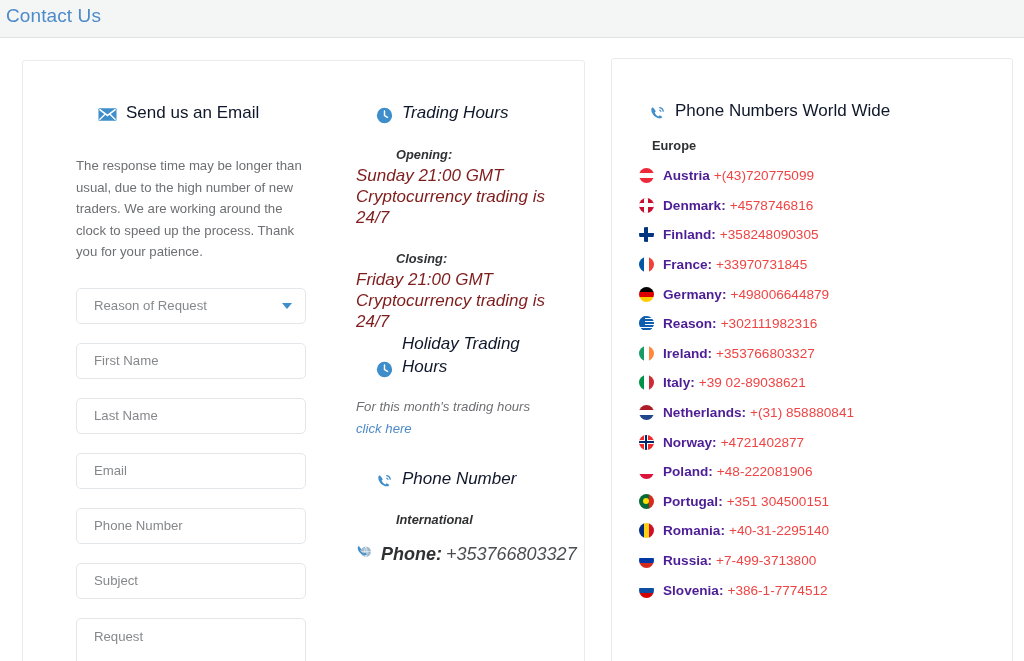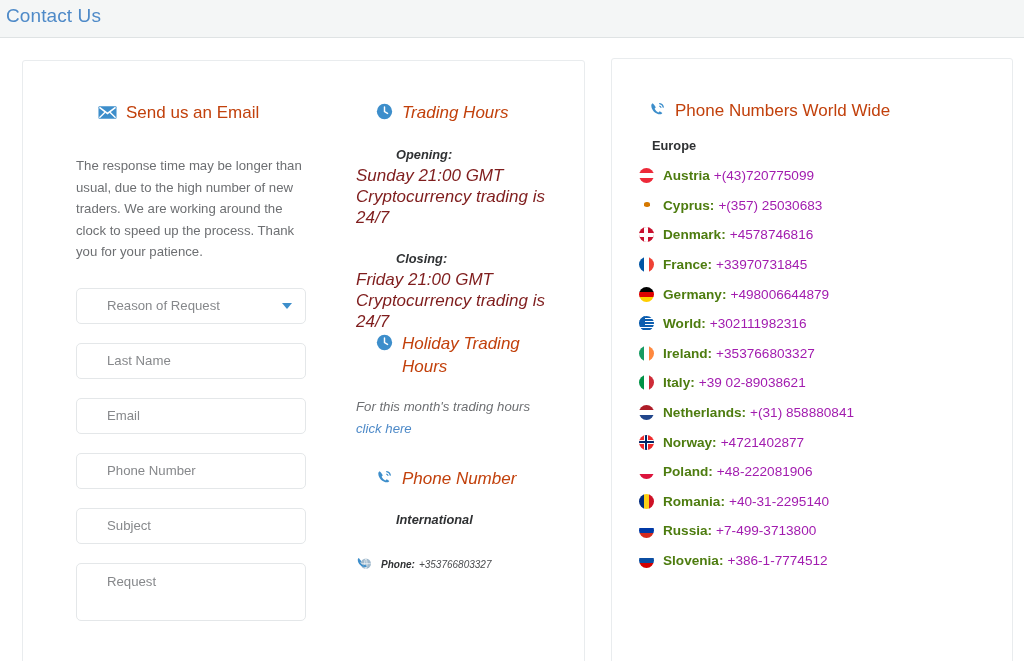--- a/index.html
+++ b/index.html
@@ -30,22 +30,22 @@
     position: absolute;
     background: #ffffff;
     border: 1px solid #e9ecee;
     border-radius: 3px;
   }
   #card-left  { left: 22px;  top: 60px; width: 563px; height: 640px; }
   #card-right { left: 611px; top: 58px; width: 402px; height: 642px; }
 
   
   .sec-head {
-    display: flex; align-items: flex-start;
-    color: #c2410c; font-size: 17px; line-height: 23px;
+    display: flex; align-items: flex-end;
+    color: #0f172a; font-size: 17px; line-height: 23px;
     font-weight: 400;
   }
   .sec-head .ico { flex: 0 0 auto; margin-right: 9px; margin-top: 2px; }
   .body-txt {
     color: #6d6f72; font-size: 13.2px; line-height: 21.5px;
   }
   .lbl-bold { color: #2f3133; font-size: 12.8px; font-weight: bold; line-height: 20px; margin-left: 40px; }
 
   
   #col-email { position: absolute; left: 53px; top: 40px; width: 255px; }
@@ -53,21 +53,21 @@
   #email-blurb { margin-top: 31px; width: 232px; }
 
   .field {
     position: relative;
     width: 230px; height: 36px;
     margin-top: 19px;
     border: 1px solid #e4e7e9;
     border-radius: 5px;
     background: #fff;
     display: flex; align-items: center;
-    padding: 0 30px;
+    padding: 0 17px;
     font-size: 13.2px;
     color: #86888b;
     font-family: "Liberation Sans", sans-serif;
   }
   .field.select { margin-top: 25px; }
   #field-request {
     height: 58px; align-items: flex-start; padding-top: 10px;
     margin-top: 19px;
   }
   .caret {
@@ -84,40 +84,40 @@
   #hours-head, #holiday-head, #phone-head { margin-left: 20px; }
   .grp { margin-top: 21px; }
   .grp .val { color: #7f1d1d; font-size: 17px; line-height: 21px; }
   #holiday-head { width: 175px; }
   #holiday-head .txt { display: block; }
   #holiday-note { margin-top: 18px; width: 200px; }
   #holiday-link { color: #4e8ac8; text-decoration: none; cursor: pointer; }
   #phone-head { margin-top: 28px; }
   #intl-label { margin-top: 20px; }
   #intl-phone {
-    margin-top: 26px; display: flex; align-items: center;
-    font-size: 10px; color: #4a4c4f;
+    margin-top: 14px; display: flex; align-items: flex-start;
+    font-size: 18px; color: #4a4c4f;
   }
   #intl-phone .ico { margin-right: 9px; flex: 0 0 auto; }
   #intl-phone b { color: #2f3133; margin-right: 4px; }
 
   
   #col-world { position: absolute; left: 27px; top: 40px; width: 370px; }
   #world-head { margin-left: 10px; }
   #region-label { margin-top: 14px; margin-left: 13px; }
   #country-list { margin-top: 5px; list-style: none; padding: 0; }
   .country-row {
     display: flex; align-items: center;
     height: 29.6px;
     font-size: 13.6px;
     color: #4a4c4f;
   }
   .country-row .flag { flex: 0 0 auto; margin-right: 9px; }
-  .country-row .cname { color: #4d7c0f; font-weight: bold; margin-right: 4px; }
-  .country-row .cnum { color: #a21caf; text-align: center; }
+  .country-row .cname { color: #4c1d95; font-weight: bold; margin-right: 4px; }
+  .country-row .cnum { color: #ef4444; text-align: center; }
 
   svg { display: block; }
 </style>
 </head>
 <body>
 
 <div id="page-header">
   <div id="page-title">Contact Us</div>
 </div>
 
@@ -136,20 +136,23 @@
       <span>Send us an Email</span>
     </div>
 
     <div class="body-txt" id="email-blurb">The response time may be longer than usual, due to the high number of new traders. We are working around the clock to speed up the process. Thank you for your patience.</div>
 
     <div class="field select">
       <span>Reason of Request</span>
       <span class="caret"></span>
     </div>
 
+    <div class="field">
+      <span>First Name</span>
+    </div>
 
     <div class="field">
       <span>Last Name</span>
     </div>
 
     <div class="field">
       <span>Email</span>
     </div>
 
     <div class="field">
@@ -252,34 +255,35 @@
           <span class="flag" style="display: inline-block; width: 15px; height: 15px; border-radius: 50%; overflow: hidden; position: relative;">
             <span style="position: absolute; left: 0px; top: 0px; width: 100%; height: 33.4%; background: rgb(237, 41, 57);"></span>
             <span style="position: absolute; left: 0px; top: 33.4%; width: 100%; height: 33.4%; background: rgb(255, 255, 255);"></span>
             <span style="position: absolute; left: 0px; top: 66.7%; width: 100%; height: 33.4%; background: rgb(237, 41, 57);"></span>
           </span>
           <span class="cname">Austria</span>
           <span class="cnum">+(43)720775099</span>
         </li>
         <li class="country-row">
           <span class="flag" style="display: inline-block; width: 15px; height: 15px; border-radius: 50%; overflow: hidden; position: relative;">
-            <span style="position: absolute; left: 0px; top: 0px; width: 100%; height: 100%; background: rgb(255, 255, 255);"></span>
-            <span style="position: absolute; left: 30%; top: 28%; width: 45%; height: 30%; border-radius: 40%; background: rgb(213, 120, 0);"></span>
-          </span>
-          <span class="cname">Cyprus:</span>
-          <span class="cnum"> +(357) 25030683</span>
-        </li>
-        <li class="country-row">
-          <span class="flag" style="display: inline-block; width: 15px; height: 15px; border-radius: 50%; overflow: hidden; position: relative;">
             <span style="position: absolute; left: 0px; top: 0px; width: 100%; height: 100%; background: rgb(200, 16, 46);"></span>
             <span style="position: absolute; left: 34%; top: 0px; width: 28%; height: 100%; background: rgb(255, 255, 255);"></span>
             <span style="position: absolute; left: 0px; top: 34%; width: 100%; height: 28%; background: rgb(255, 255, 255);"></span>
           </span>
           <span class="cname">Denmark:</span>
           <span class="cnum">+4578746816</span>
+        </li>
+        <li class="country-row">
+          <span class="flag" style="display: inline-block; width: 15px; height: 15px; border-radius: 50%; overflow: hidden; position: relative;">
+            <span style="position: absolute; left: 0px; top: 0px; width: 100%; height: 100%; background: rgb(255, 255, 255);"></span>
+            <span style="position: absolute; left: 34%; top: 0px; width: 28%; height: 100%; background: rgb(0, 53, 128);"></span>
+            <span style="position: absolute; left: 0px; top: 34%; width: 100%; height: 28%; background: rgb(0, 53, 128);"></span>
+          </span>
+          <span class="cname">Finland:</span>
+          <span class="cnum">+358248090305</span>
         </li>
         <li class="country-row">
           <span class="flag" style="display: inline-block; width: 15px; height: 15px; border-radius: 50%; overflow: hidden; position: relative;">
             <span style="position: absolute; left: 0px; top: 0px; height: 100%; width: 33.4%; background: rgb(0, 85, 164);"></span>
             <span style="position: absolute; left: 33.4%; top: 0px; height: 100%; width: 33.4%; background: rgb(255, 255, 255);"></span>
             <span style="position: absolute; left: 66.7%; top: 0px; height: 100%; width: 33.4%; background: rgb(239, 65, 53);"></span>
           </span>
           <span class="cname">France:</span>
           <span class="cnum">+33970731845</span>
         </li>
@@ -295,21 +299,21 @@
         <li class="country-row">
           <span class="flag" style="display: inline-block; width: 15px; height: 15px; border-radius: 50%; overflow: hidden; position: relative;">
             <span style="position: absolute; left: 0px; top: 0px; width: 100%; height: 100%; background: rgb(255, 255, 255);"></span>
             <span style="position: absolute; left: 0px; top: 0%; width: 100%; height: 10%; background: rgb(13, 94, 175);"></span>
             <span style="position: absolute; left: 0px; top: 20%; width: 100%; height: 10%; background: rgb(13, 94, 175);"></span>
             <span style="position: absolute; left: 0px; top: 40%; width: 100%; height: 10%; background: rgb(13, 94, 175);"></span>
             <span style="position: absolute; left: 0px; top: 60%; width: 100%; height: 10%; background: rgb(13, 94, 175);"></span>
             <span style="position: absolute; left: 0px; top: 80%; width: 100%; height: 10%; background: rgb(13, 94, 175);"></span>
             <span style="position: absolute; left: 0px; top: 0px; width: 42%; height: 55%; background: rgb(13, 94, 175);"></span>
           </span>
-          <span class="cname">World:</span>
+          <span class="cname">Reason:</span>
           <span class="cnum">+302111982316</span>
         </li>
         <li class="country-row">
           <span class="flag" style="display: inline-block; width: 15px; height: 15px; border-radius: 50%; overflow: hidden; position: relative;">
             <span style="position: absolute; left: 0px; top: 0px; height: 100%; width: 33.4%; background: rgb(22, 155, 98);"></span>
             <span style="position: absolute; left: 33.4%; top: 0px; height: 100%; width: 33.4%; background: rgb(255, 255, 255);"></span>
             <span style="position: absolute; left: 66.7%; top: 0px; height: 100%; width: 33.4%; background: rgb(255, 136, 62);"></span>
           </span>
           <span class="cname">Ireland:</span>
           <span class="cnum">+353766803327</span>
@@ -347,20 +351,30 @@
           <span class="flag" style="display: inline-block; width: 15px; height: 15px; border-radius: 50%; overflow: hidden; position: relative;">
             <span style="position: absolute; left: 0px; top: 0px; width: 100%; height: 33.4%; background: rgb(255, 255, 255);"></span>
             <span style="position: absolute; left: 0px; top: 33.4%; width: 100%; height: 33.4%; background: rgb(255, 255, 255);"></span>
             <span style="position: absolute; left: 0px; top: 66.7%; width: 100%; height: 33.4%; background: rgb(220, 20, 60);"></span>
           </span>
           <span class="cname">Poland:</span>
           <span class="cnum">+48-222081906</span>
         </li>
         <li class="country-row">
           <span class="flag" style="display: inline-block; width: 15px; height: 15px; border-radius: 50%; overflow: hidden; position: relative;">
+            <span style="position: absolute; left: 0px; top: 0px; height: 100%; width: 33.4%; background: rgb(4, 106, 56);"></span>
+            <span style="position: absolute; left: 33.4%; top: 0px; height: 100%; width: 33.4%; background: rgb(4, 106, 56);"></span>
+            <span style="position: absolute; left: 66.7%; top: 0px; height: 100%; width: 33.4%; background: rgb(218, 41, 28);"></span>
+            <span style="position: absolute; left: 28%; top: 30%; width: 40%; height: 40%; border-radius: 50%; background: rgb(255, 224, 0);"></span>
+          </span>
+          <span class="cname">Portugal:</span>
+          <span class="cnum">+351 304500151</span>
+        </li>
+        <li class="country-row">
+          <span class="flag" style="display: inline-block; width: 15px; height: 15px; border-radius: 50%; overflow: hidden; position: relative;">
             <span style="position: absolute; left: 0px; top: 0px; height: 100%; width: 33.4%; background: rgb(0, 43, 127);"></span>
             <span style="position: absolute; left: 33.4%; top: 0px; height: 100%; width: 33.4%; background: rgb(252, 209, 22);"></span>
             <span style="position: absolute; left: 66.7%; top: 0px; height: 100%; width: 33.4%; background: rgb(206, 17, 38);"></span>
           </span>
           <span class="cname">Romania:</span>
           <span class="cnum">+40-31-2295140</span>
         </li>
         <li class="country-row">
           <span class="flag" style="display: inline-block; width: 15px; height: 15px; border-radius: 50%; overflow: hidden; position: relative;">
             <span style="position: absolute; left: 0px; top: 0px; width: 100%; height: 33.4%; background: rgb(255, 255, 255);"></span>

